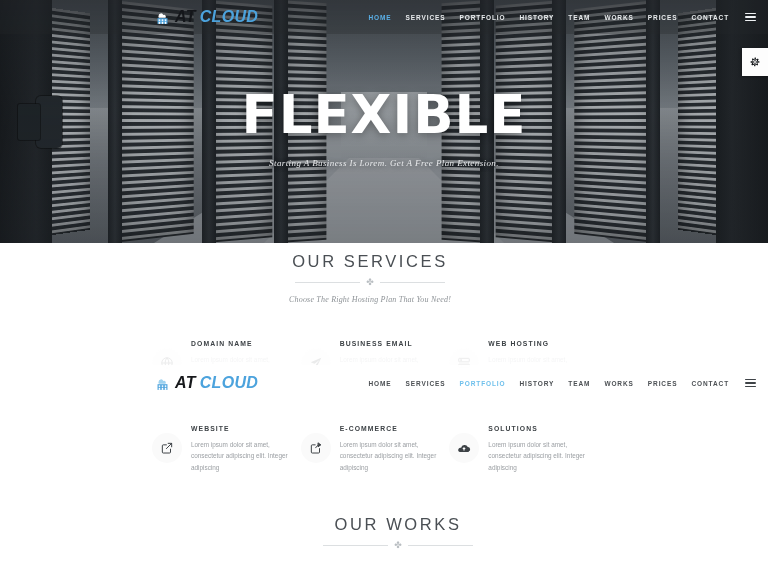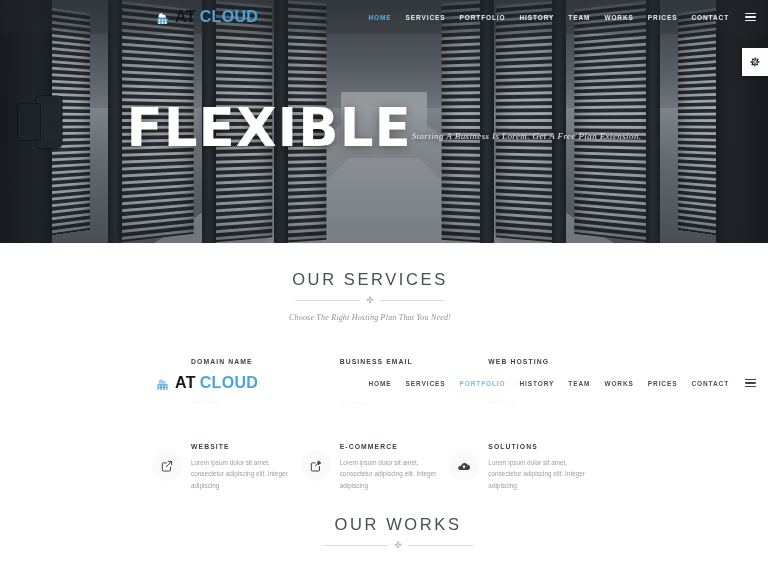--- a/index.html
+++ b/index.html
@@ -85,21 +85,21 @@
     position:absolute; left:36px; top:96px; width:26px; height:52px;
     background:#242a2f; border-radius:5px;
     box-shadow:0 0 0 1px rgba(0,0,0,.5);
   }
   .handle.side { left:18px; top:104px; width:22px; height:36px; background:#1e2428; border-radius:2px;}
   .hero-tint {
     position:absolute; inset:0;
     background:linear-gradient(to bottom, rgba(28,32,36,.55), rgba(28,32,36,.30) 45%, rgba(28,32,36,.45));
   }
   .hero-inner {
-    position:absolute; inset:0; display:flex; flex-direction:row;
+    position:absolute; inset:0; display:flex; flex-direction:column;
     align-items:center; justify-content:center; padding-top:12px;
   }
   .hero-title {
     font-family:"DejaVu Sans", sans-serif;
     font-weight:700; font-size:53px; letter-spacing:1px; color:#ffffff;
     line-height:1; text-shadow:0 2px 10px rgba(0,0,0,.35);
   }
   .hero-sub {
     margin-top:17px; font-family:"Liberation Serif", serif; font-style:italic;
     font-size:9px; color:#e8eaec; letter-spacing:.4px;
@@ -115,21 +115,21 @@
     position:absolute; top:0; left:0; z-index:20;
     background:rgba(35,39,43,.30);
   }
   .navbar.sticky {
     position:absolute; top:365px; left:0; z-index:20;
     background:rgba(255,255,255,.93);
     height:36px;
   }
   .brand { display:flex; align-items:center; margin-left:154px; gap:4px; }
   .brand-icon { width:17px; height:17px; display:block; }
-  .brand-txt { font-weight:700; font-size:16px; letter-spacing:.3px; line-height:1; }
+  .brand-txt { font-weight:700; font-size:16px; letter-spacing:.3px; line-height:1;font-style:italic; }
   .brand-txt .at { color:#17191c; }
   .navbar.top .brand-txt .at { color:#14161a; }
   .brand-txt .cloud { color:#4ca3dd; margin-left:4px; }
   .navlinks { display:flex; align-items:center; gap:0; margin-left:auto; }
   .navlink {
     font-size:6.5px; font-weight:700; letter-spacing:.9px;
     padding:0 7px; text-transform:uppercase; cursor:pointer;
   }
   .navbar.top .navlink { color:#e9ecee; }
   .navbar.top .navlink.active { color:#5ab0e8; }
@@ -159,21 +159,21 @@
     display:flex; align-items:center; justify-content:center;
     gap:6px; margin:7px auto 0; width:150px;
   }
   .divider .line { height:1px; background:#dcdfe1; flex:1; }
   .divider .orn { color:#b9bec2; font-size:9px; line-height:1; }
   .section-sub {
     margin-top:8px; font-family:"Liberation Serif", serif; font-style:italic;
     font-size:8px; color:#8d9296; letter-spacing:.2px;
   }
 
-  .services { position:absolute; top:270px; left:0; width:740px; }
+  .services { position:absolute; top:252px; left:0; width:740px; }
   .svc-grid {
     margin-top:35px; padding:0 152px;
     display:grid; grid-template-columns:repeat(3,1fr);
     row-gap:34px; column-gap:10px;
   }
   .svc-item { display:flex; gap:9px; align-items:flex-start; }
   .svc-icon {
     flex:0 0 30px; width:30px; height:30px; border-radius:50%;
     background:#fafafa; display:flex; align-items:center; justify-content:center;
     margin-top:9px;

